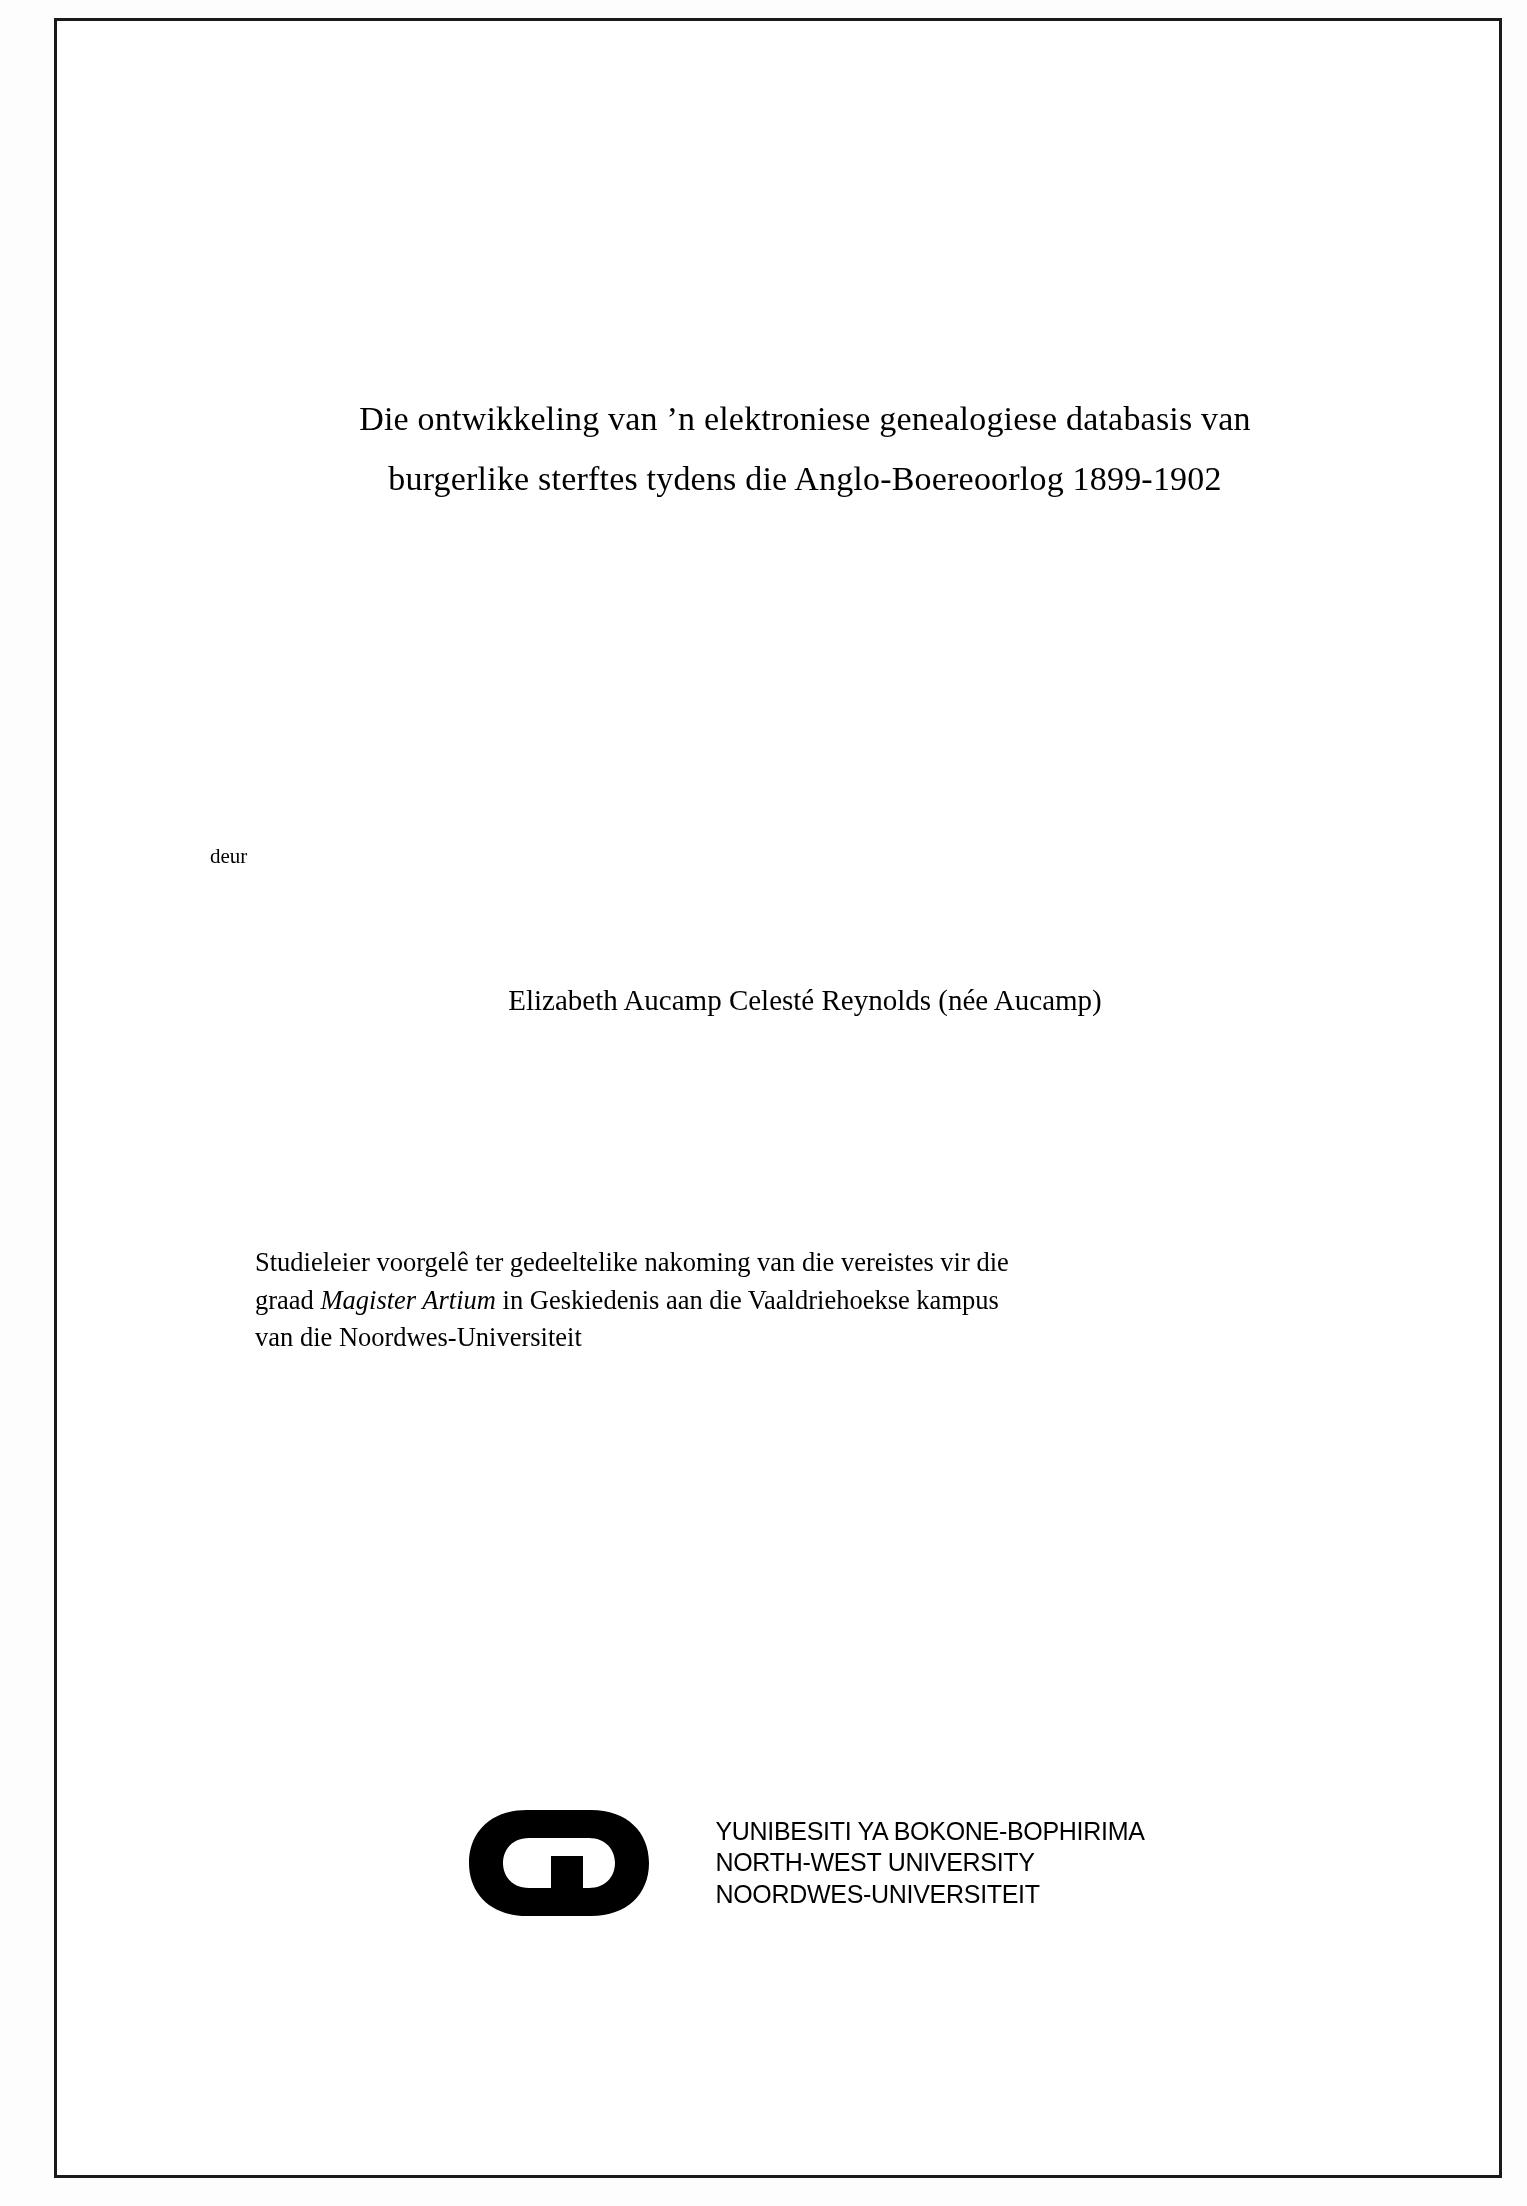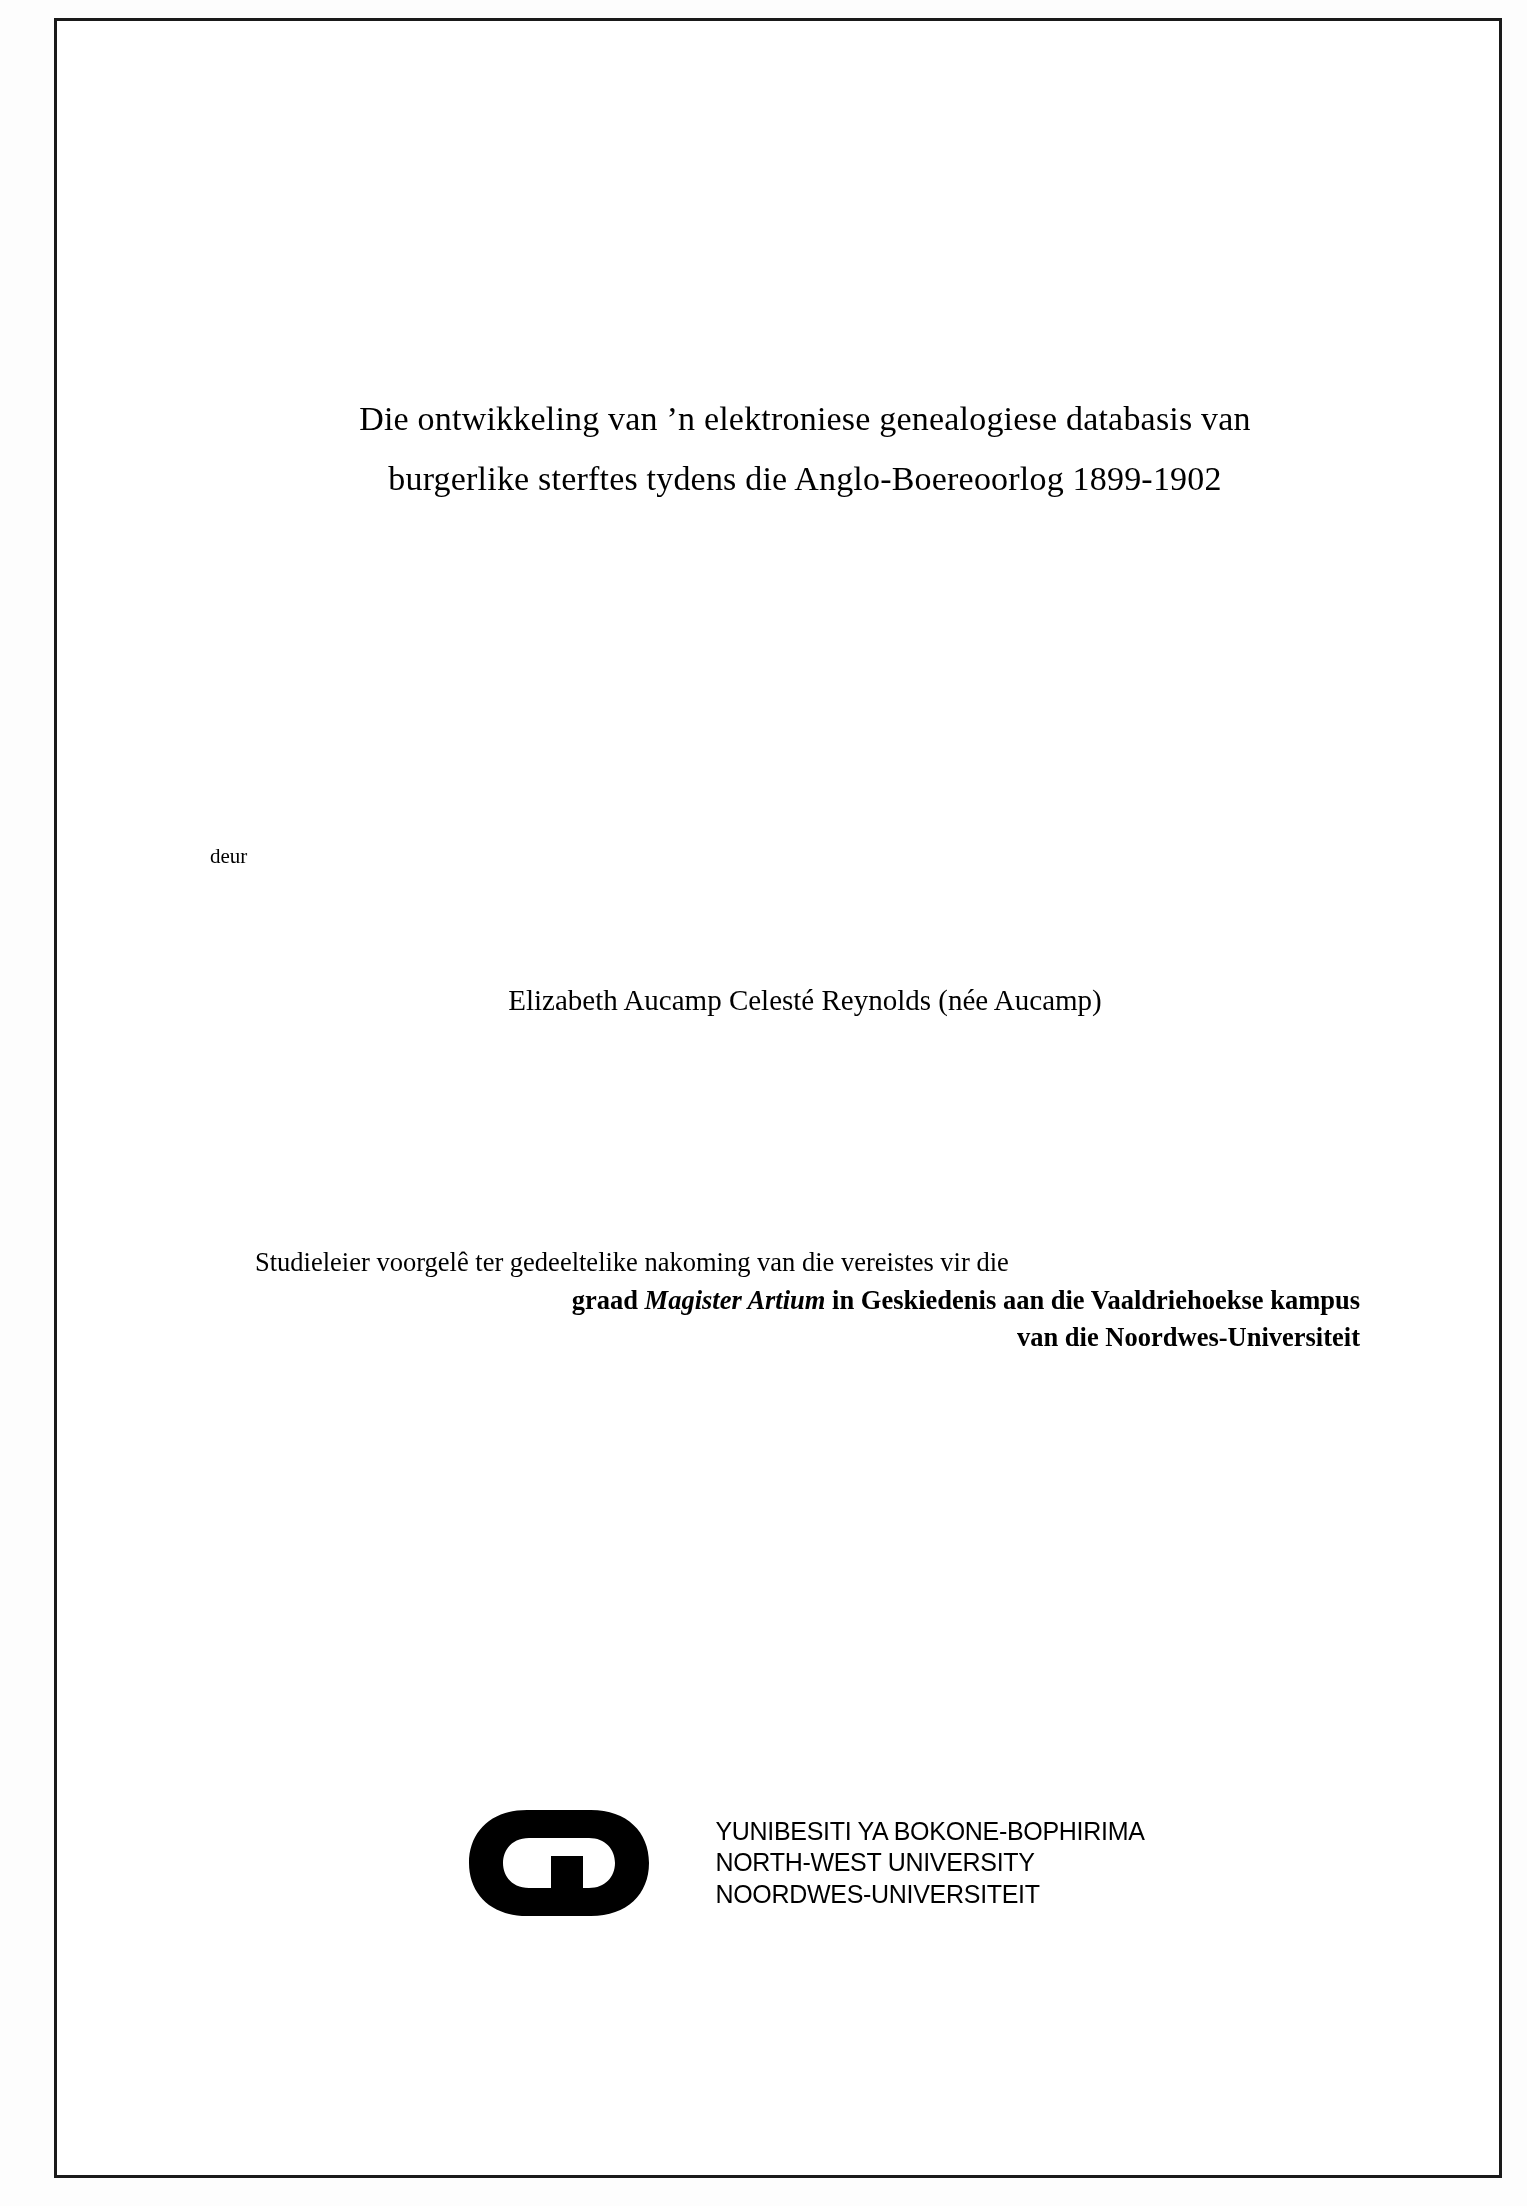--- a/index.html
+++ b/index.html
@@ -94,22 +94,21 @@
     left: 45px;
     width: 1105px;
     font-size: 26.5px;
     line-height: 1.42;
   }
   .statement .just {
     text-align: justify;
     text-justify: inter-word;
   }
   .statement .plain {
-    text-align: right;
-    font-weight: bold;
+    text-align: left;
   }
   .statement em {
     font-style: italic;
   }
 
   .supervisor {
     position: absolute;
     top: 1615px;
     left: 45px;
     width: 900px;

